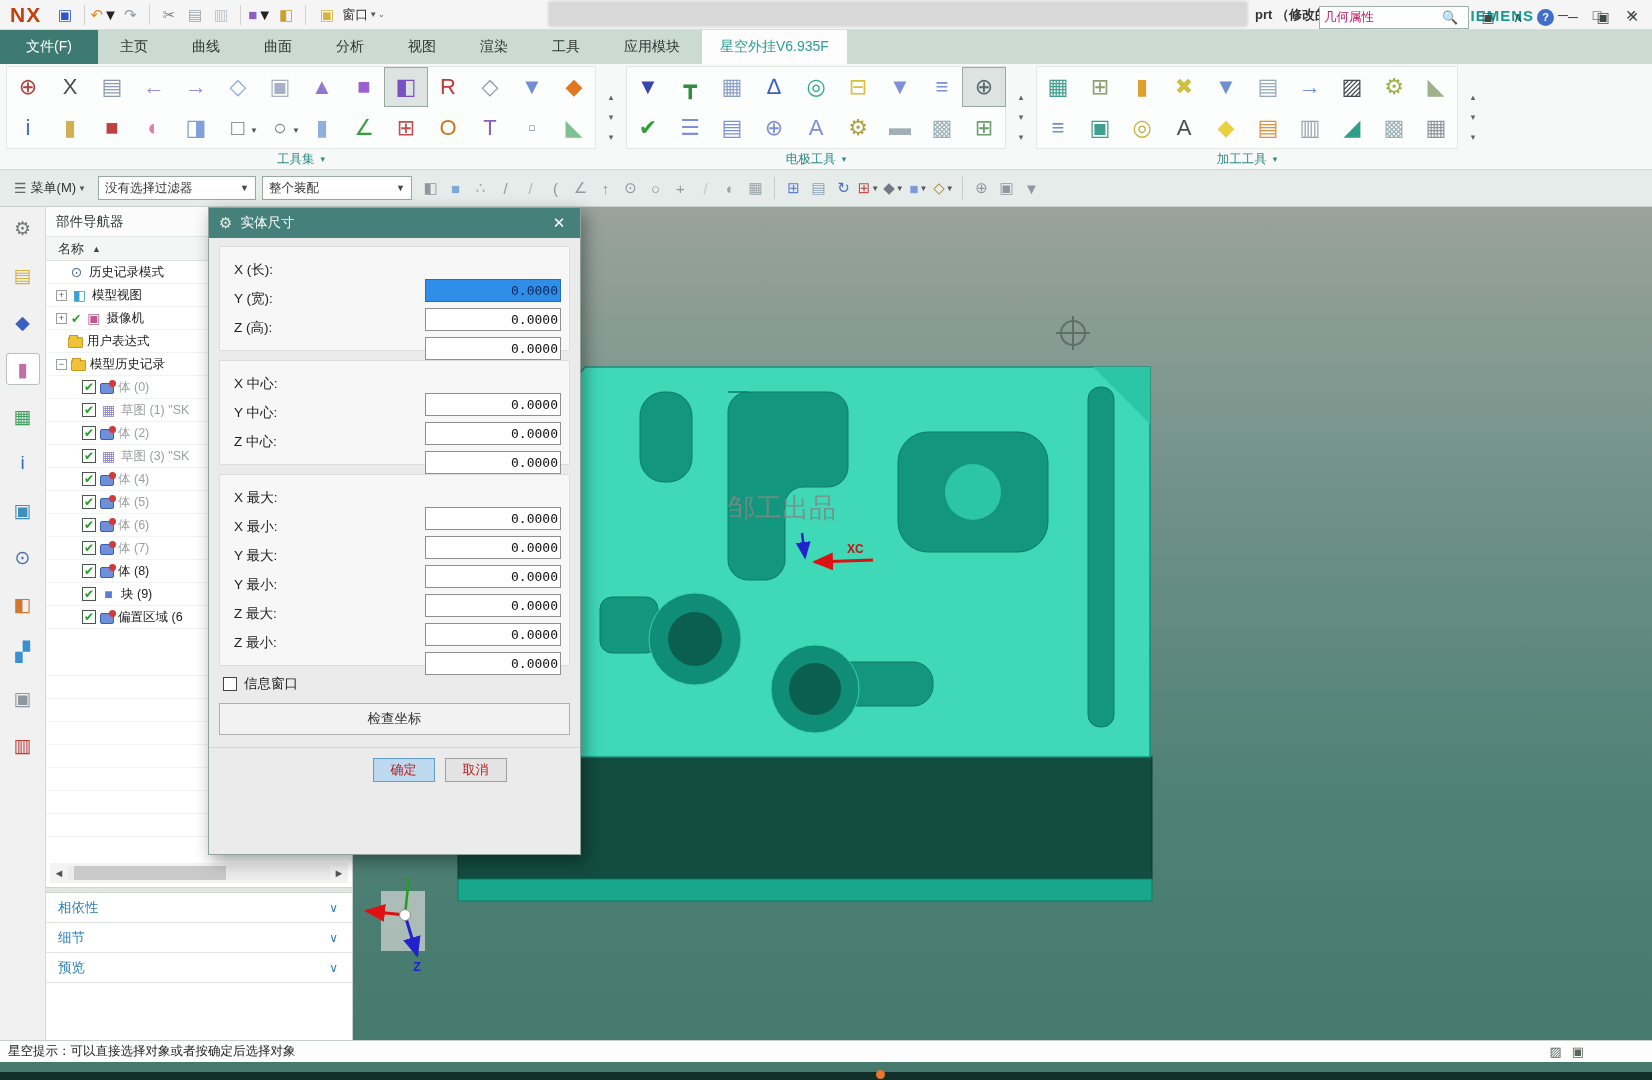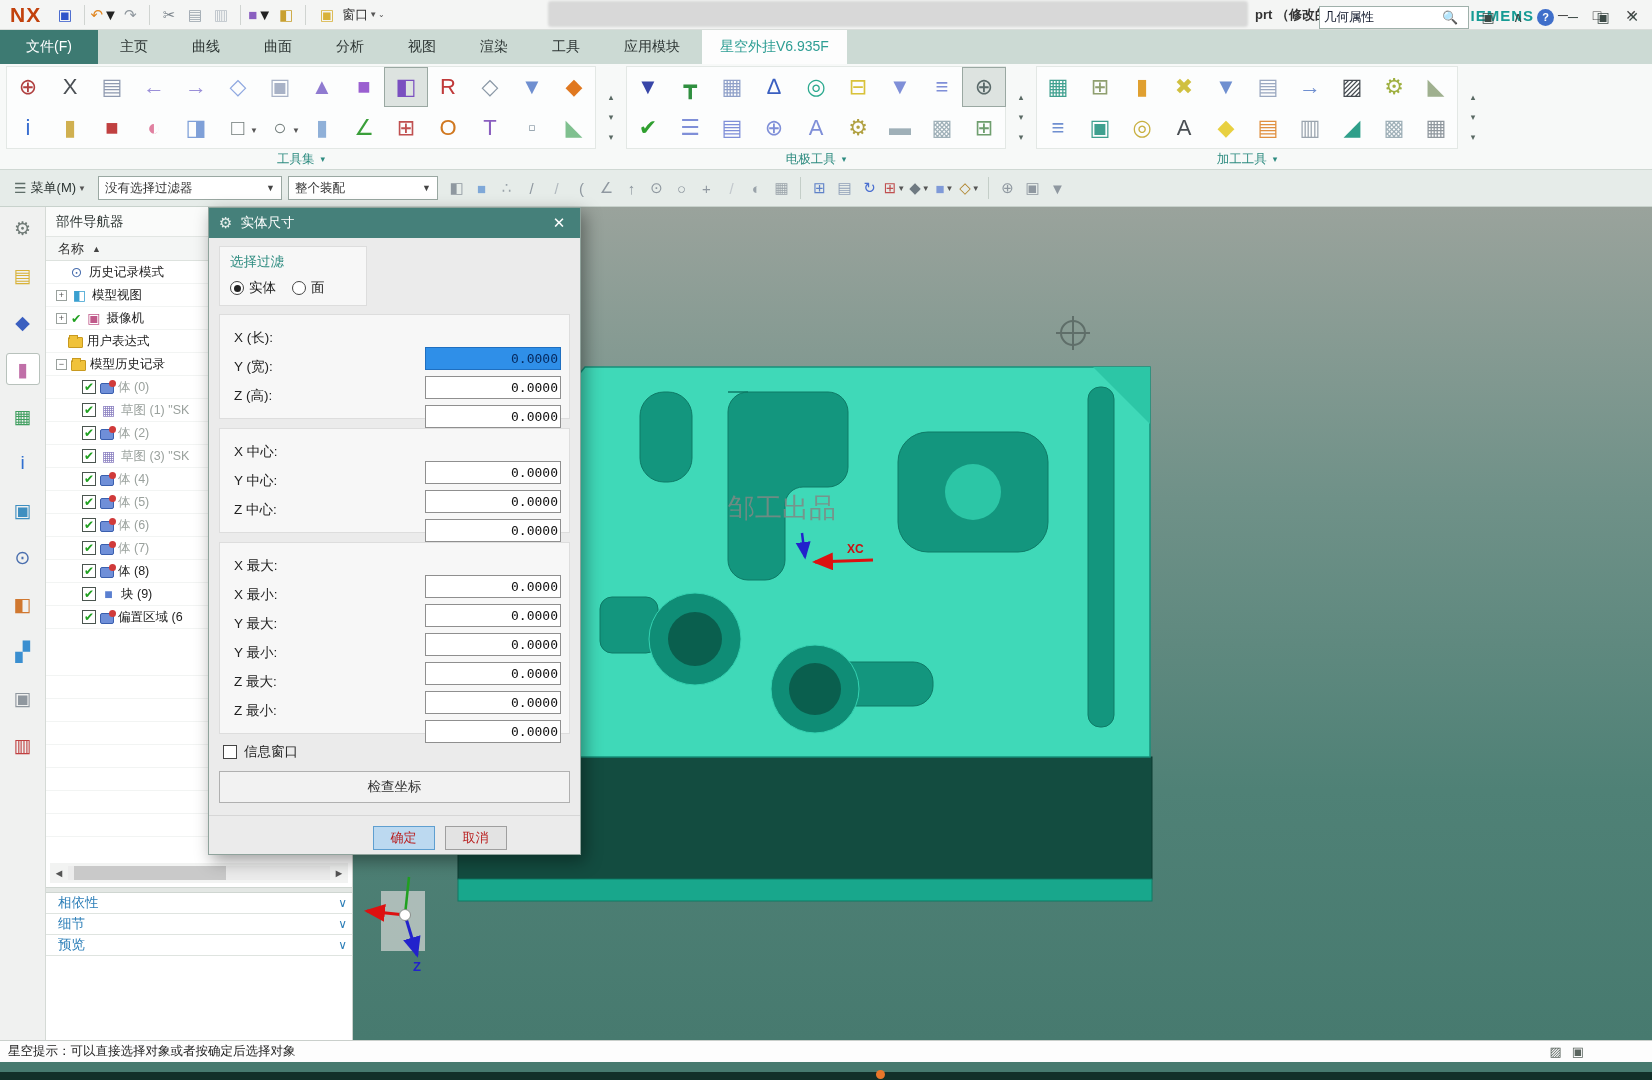--- a/index.html
+++ b/index.html
@@ -21,21 +21,21 @@
   .winctl { position:absolute; right:6px; top:0; height:30px; display:flex; align-items:center; gap:4px; }
   .wbtn { width:30px; height:24px; display:flex; align-items:center; justify-content:center; font-size:14px; color:#444; }
 
   
   .tabrow { position:absolute; left:0; top:30px; width:100%; height:34px; background:#ccdad4; display:flex; align-items:stretch; }
   .tab-file { background:#3d7a72; color:#fff; padding:0 26px; display:flex; align-items:center; font-size:14px; }
   .tab { padding:0 22px; display:flex; align-items:center; font-size:14px; color:#2c3533; }
   .tab-active { background:#fdfdfd; color:#2e9e94; padding:0 18px; display:flex; align-items:center; font-size:14px; }
   .tab-right { position:absolute; right:8px; top:34px; margin-top:-31px; height:28px; display:flex; align-items:center; gap:8px; }
   .searchbox { width:150px; height:23px; background:#fff; border:1px solid #9fb0aa; display:flex; align-items:center; padding:0 4px; }
-  .searchbox input { border:none; outline:none; width:118px; font-size:12.5px; color:#0f172a; background:transparent; font-family:Liberation Mono, monospace; }
+  .searchbox input { border:none; outline:none; width:118px; font-size:12.5px; color:#be185d; background:transparent; font-family:Liberation Mono, monospace; }
   .mag { font-size:13px; color:#6a7a74; }
   .tr-ic { font-size:14px; color:#3c4a46; width:22px; text-align:center; }
   .help-ic { width:17px; height:17px; border-radius:50%; background:#3f6fca; color:#fff; font-size:11px; font-weight:bold; display:flex; align-items:center; justify-content:center; }
 
   
   .ribbon { position:absolute; left:0; top:64px; width:100%; height:106px; background:#f7f9f8; border-bottom:1px solid #cfd8d3; display:flex; }
   .rgroup { display:flex; flex-direction:column; padding:2px 6px 0 6px; }
   .rrows { flex:1; display:flex; flex-direction:column; justify-content:space-around; background:#fcfdfd; border:1px solid #e3e8e5; }
   .rrow { display:flex; align-items:center; }
   .ricon { width:42px; height:38px; display:flex; align-items:center; justify-content:center; font-size:22px; cursor:default; position:relative; }
@@ -75,21 +75,21 @@
   .folder::before { content:""; position:absolute; left:0; top:-3px; width:7px; height:3px; background:#f0c23a; border:1px solid #c89a20; border-bottom:none; }
   .body-ic { width:14px; height:11px; background:#6f8fd8; border:1px solid #3a5fae; border-radius:2px; position:relative; margin-top:2px; }
   .body-ic::before { content:""; position:absolute; right:-3px; top:-4px; width:7px; height:7px; border-radius:50%; background:#d03a3a; }
   .tree-empty { position:absolute; top:446px; left:0; right:0; height:200px; background:repeating-linear-gradient(to bottom,#ffffff 0 22px,#f2f4f3 22px 23px); }
   .hscroll { position:absolute; left:4px; right:4px; top:656px; height:20px; background:#f2f3f2; display:flex; align-items:center; }
   .harrow { width:18px; text-align:center; color:#555; font-size:11px; }
   .htrack { flex:1; height:14px; background:#ececec; position:relative; }
   .hthumb { position:absolute; left:6px; top:0; width:58%; height:14px; background:#c9c9c9; }
   .nav-divider { position:absolute; left:0; right:0; top:680px; height:6px; background:#e3e7e4; border-top:1px solid #cfd6d1; border-bottom:1px solid #cfd6d1; }
   .panels { position:absolute; left:0; right:0; top:686px; }
-  .panelrow { height:21px; display:flex; align-items:center; justify-content:space-between; padding:0 5px 0 12px; color:#2d7fb8; font-size:13.5px; border-bottom:1px solid #dfe4e0; }
+  .panelrow { height:30px; display:flex; align-items:center; justify-content:space-between; padding:0 14px 0 12px; color:#2d7fb8; font-size:13.5px; border-bottom:1px solid #dfe4e0; }
   .panelrow .chev { color:#2d7fb8; font-size:12px; }
 
   
   .viewport { position:absolute; left:353px; top:207px; right:0; bottom:40px; overflow:hidden; }
   .viewport svg { display:block; }
 
   
   .dialog { position:absolute; left:208px; top:207px; width:373px; height:648px; background:#ebebeb; box-shadow:4px 6px 16px rgba(0,0,0,.38); border:1px solid #8fa39c; }
   .dlg-title { height:30px; background:#45807a; color:#fff; display:flex; align-items:center; padding:0 10px; gap:8px; font-size:13.5px; }
   .dlg-gear { color:#e8f0ee; font-size:15px; }
@@ -457,21 +457,21 @@
         <span>▾</span>
       </div>
     </div>
 
   <div class="selbar">
     <div class="menu-btn">
       <span class="menu-ic">☰</span>
       <span>菜单(M)</span>
       <span class="ddm">▼</span>
     </div>
-    <div class="combo" style="width:184px">
+    <div class="combo" style="width:158px">
       <span>没有选择过滤器</span>
       <span class="car">▼</span>
     </div>
     <div class="combo" style="width:150px">
       <span>整个装配</span>
       <span class="car">▼</span>
     </div>
     <div class="sicons" id="selbar-icons">
         <span class="sic">
           <span style="color: rgb(143, 152, 160);">◧</span>
@@ -767,33 +767,20 @@
     </svg>
   </div>
 
   <div class="dialog">
     <div class="dlg-title">
       <span class="dlg-gear">⚙</span>
       <span>实体尺寸</span>
       <span class="dlg-close">✕</span>
     </div>
     <div class="dlg-body">
-      <div class="filterbox">
-        <div class="filter-link">选择过滤</div>
-        <div class="radios">
-          <span class="radio">
-            <span class="rdot sel"></span>
-            <span>实体</span>
-          </span>
-          <span class="radio">
-            <span class="rdot"></span>
-            <span>面</span>
-          </span>
-        </div>
-      </div>
       <div id="dlg-groups">
           <div class="fgroup">
             <div class="frow">
               <span class="flabel">X (长):</span>
               <span class="finput selected">0.0000</span>
             </div>
             <div class="frow">
               <span class="flabel">Y (宽):</span>
               <span class="finput">0.0000</span>
             </div>

